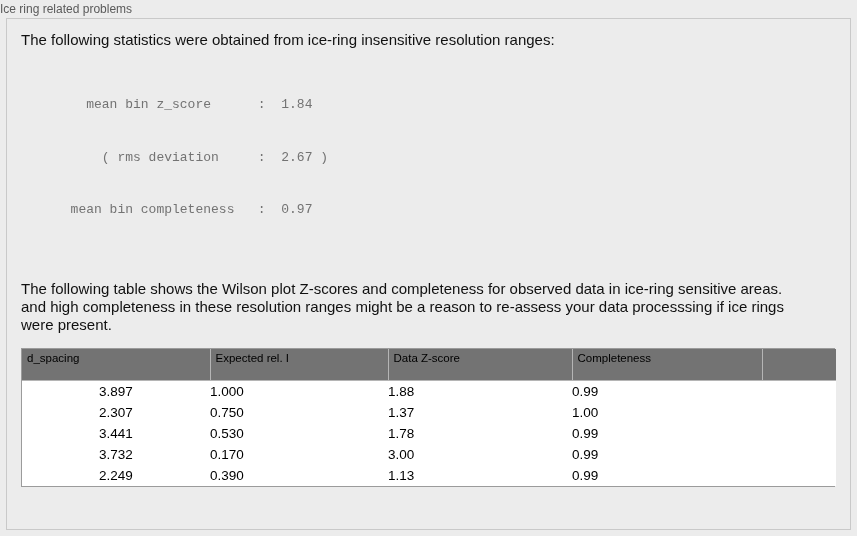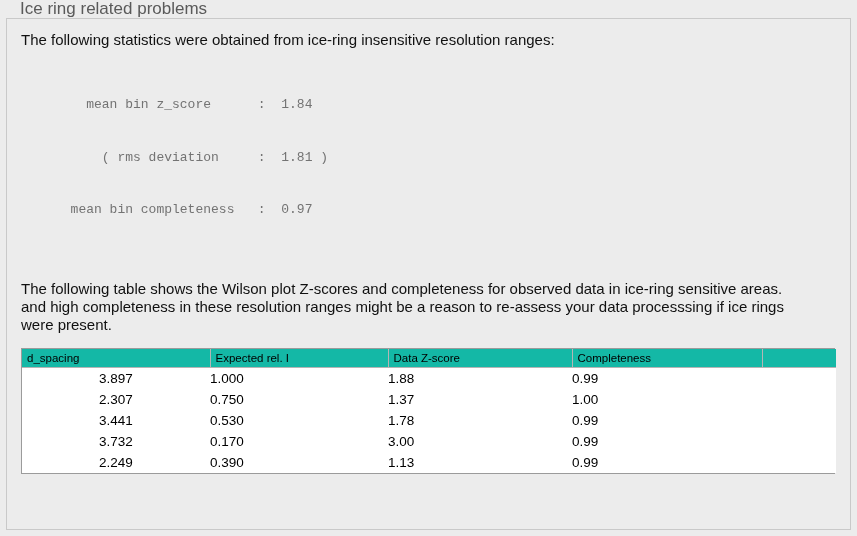--- a/index.html
+++ b/index.html
@@ -20,22 +20,22 @@
     width: 857px;
     height: 536px;
     background: #ececec;
     box-sizing: border-box;
   }
   .titlebar {
     height: 18px;
     background: #ececec;
     display: flex;
     align-items: center;
-    padding-left: 20px;
-    font-size: 17px;
+    padding-left: 0;
+    font-size: 12px;
     color: #5a5a5a;
     font-family: "Liberation Sans", sans-serif;
   }
   .panel {
     position: absolute;
     left: 6px;
     top: 18px;
     width: 845px;
     height: 512px;
     background: #ececec;
@@ -73,27 +73,27 @@
     background: #ffffff;
     box-sizing: border-box;
     width: 814px;
   }
   table.data {
     border-collapse: collapse;
     width: 100%;
     table-layout: fixed;
   }
   table.data thead th {
-    background: #14b8a6;
+    background: #737373;
     border-right: 1px solid #b5b5b5;
     border-bottom: 1px solid #b5b5b5;
     font-weight: normal;
     font-size: 11.5px;
     text-align: left;
-    padding: 2px 0 1px 5px;
+    padding: 2px 0 14px 5px;
     color: #000;
     height: 15px;
   }
   table.data thead th:last-child {
     border-right: none;
   }
   table.data td {
     font-size: 13.5px;
     text-align: left;
     padding: 1px 0;
@@ -118,21 +118,21 @@
   <div class="titlebar">
     <span>Ice ring related problems</span>
   </div>
 
   <div class="panel">
 
     <div class="para">The following statistics were obtained from ice-ring insensitive resolution ranges:</div>
 
     <div class="stats-block">
       <span class="stats-line">    mean bin z_score      :  1.84</span>
-      <span class="stats-line">      ( rms deviation     :  1.81 )</span>
+      <span class="stats-line">      ( rms deviation     :  2.67 )</span>
       <span class="stats-line">  mean bin completeness   :  0.97</span>
     </div>
 
     <div class="spacer-1"></div>
 
     <div class="para-block">
       <div class="para">The following table shows the Wilson plot Z-scores and completeness for observed data in ice-ring sensitive areas.</div>
       <div class="para">and high completeness in these resolution ranges might be a reason to re-assess your data processsing if ice rings</div>
       <div class="para">were present.</div>
     </div>

